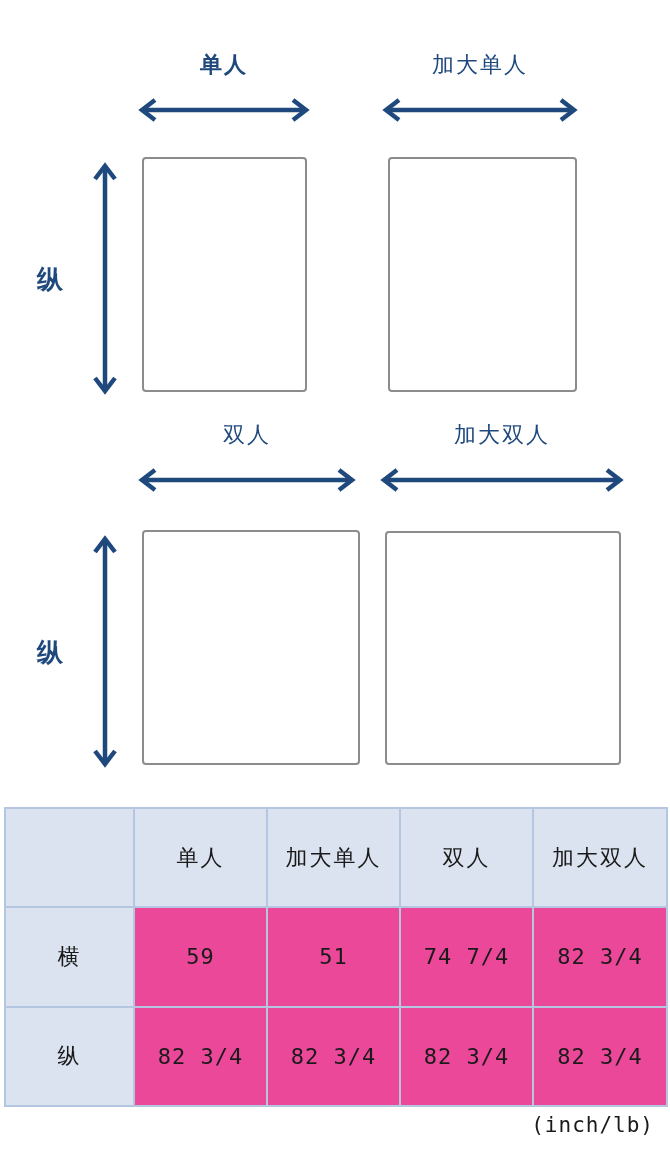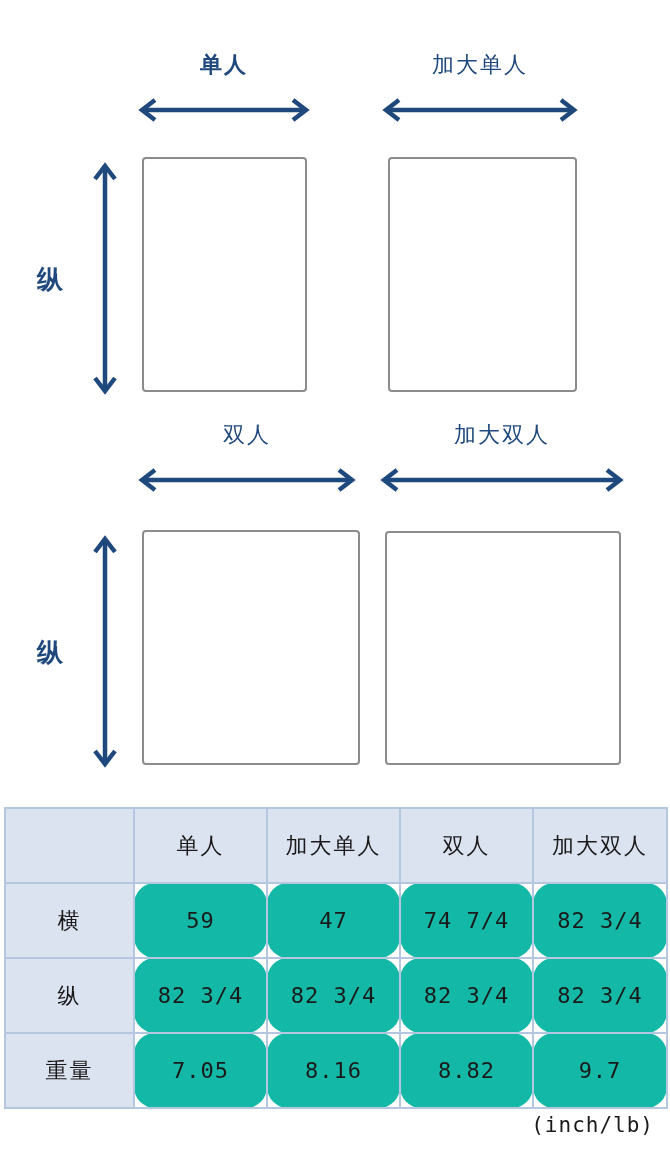--- a/index.html
+++ b/index.html
@@ -63,25 +63,24 @@
     border:2px solid var(--table_border);
     height:75px;
     text-align:center;
     vertical-align:middle;
     font-size:22px;
     font-weight:normal;
     letter-spacing:2px;
   }
   table.spec .hdr,table.spec .lbl{background:var(--table_header_bg);}
   table.spec .val{
-    background:#14b8a6;
+    background:#ec4899;
     font-family:"DejaVu Sans Mono",monospace;
     font-size:22px;
     letter-spacing:1px;
-    border-radius:21px;
   }
   .unit-note{
     position:absolute;
     top:1113px;
     right:14px;
     font-family:"DejaVu Sans Mono",monospace;
     font-size:21px;
     color:var(--text);
     letter-spacing:1px;
   }
@@ -151,36 +150,29 @@
       <tr>
         <th class="hdr"></th>
         <th class="hdr bold">单人</th>
         <th class="hdr">加大单人</th>
         <th class="hdr">双人</th>
         <th class="hdr">加大双人</th>
       </tr>
       <tr>
         <td class="lbl">横</td>
         <td class="val">59</td>
-        <td class="val">47</td>
+        <td class="val">51</td>
         <td class="val">74 7/4</td>
         <td class="val">82 3/4</td>
       </tr>
       <tr>
         <td class="lbl bold">纵</td>
         <td class="val">82 3/4</td>
         <td class="val">82 3/4</td>
         <td class="val">82 3/4</td>
         <td class="val">82 3/4</td>
       </tr>
-      <tr>
-        <td class="lbl">重量</td>
-        <td class="val">7.05</td>
-        <td class="val">8.16</td>
-        <td class="val">8.82</td>
-        <td class="val">9.7</td>
-      </tr>
     </tbody>
   </table>
 
   <div class="unit-note">(inch/lb)</div>
 
 </div>
 
 </body></html>

